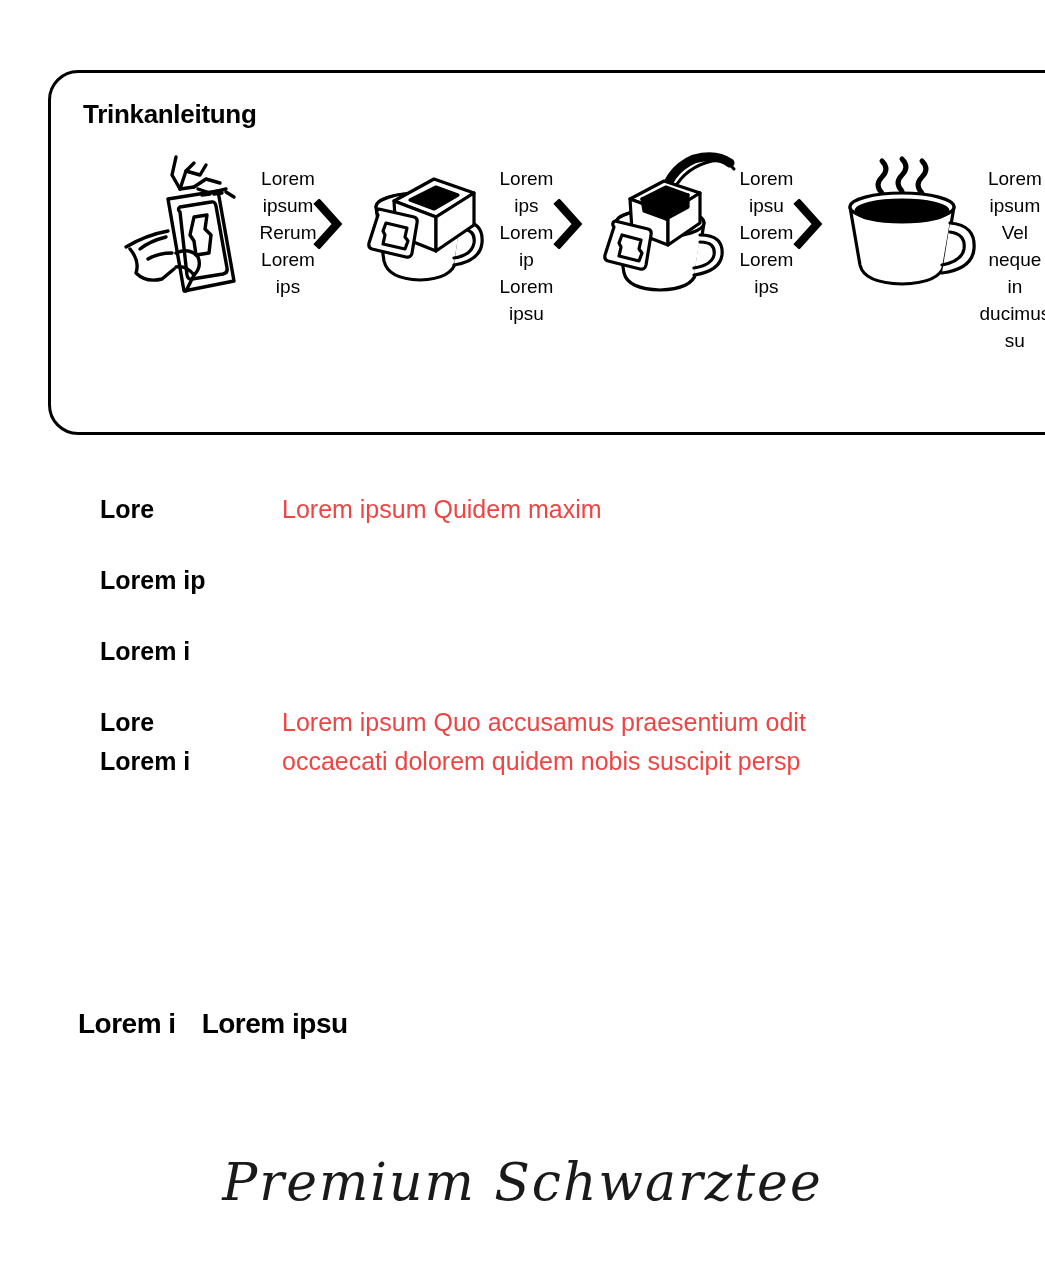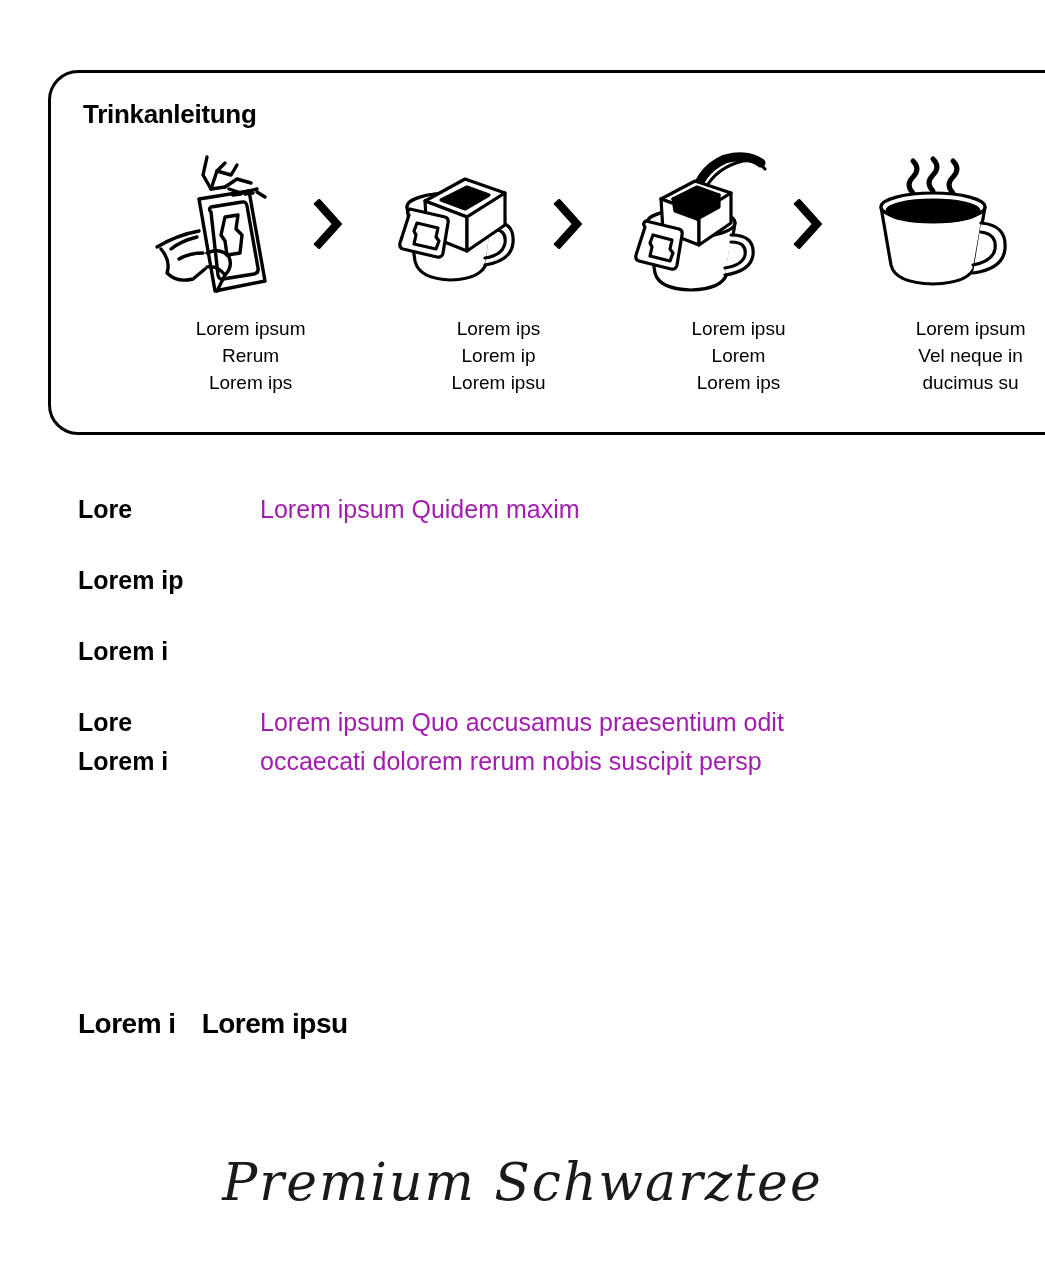--- a/index.html
+++ b/index.html
@@ -45,22 +45,21 @@
     top: 76px;
     width: 100%;
     display: flex;
     align-items: flex-start;
     justify-content: center;
   }
 
   .step {
     width: 196px;
     display: flex;
-    flex-direction: column;
-    align-items: flex-end;
+    align-items: flex-start;
   }
 
   .step-art {
     height: 150px;
     width: 180px;
     display: flex;
     align-items: center;
     justify-content: center;
   }
 
@@ -89,37 +88,38 @@
     position: absolute;
     left: 78px;
     top: 490px;
     width: 900px;
   }
 
   .spec-row {
     display: flex;
     align-items: flex-start;
     margin-bottom: 32px;
+    margin-left: 22px;
   }
 
   .spec-label {
     flex: 0 0 182px;
     font-size: 25px;
     font-weight: bold;
     line-height: 39px;
     white-space: pre-line;
     color: #000000;
   }
 
   .spec-value {
     flex: 1 1 auto;
     font-size: 25px;
     line-height: 39px;
     white-space: pre-line;
-    color: #a21caf;
+    color: #ef4444;
   }
 
   
   .product-heading {
     position: absolute;
     left: 78px;
     top: 1008px;
     font-size: 28px;
     font-weight: bold;
     letter-spacing: -0.5px;
@@ -297,21 +297,21 @@
   </div>
 
   <div class="spec-row">
     <div class="spec-label">Lorem i</div>
   </div>
 
   <div class="spec-row">
     <div class="spec-label">Lore
 Lorem i</div>
     <div class="spec-value">Lorem ipsum Quo accusamus praesentium odit
-occaecati dolorem rerum nobis suscipit persp</div>
+occaecati dolorem quidem nobis suscipit persp</div>
   </div>
 
 </div>
 
 <div class="product-heading">
   <span>Lorem i</span><span class="ph-gap"></span><span>Lorem ipsu</span>
 </div>
 
 <div class="brand-script">Premium Schwarztee</div>
 

